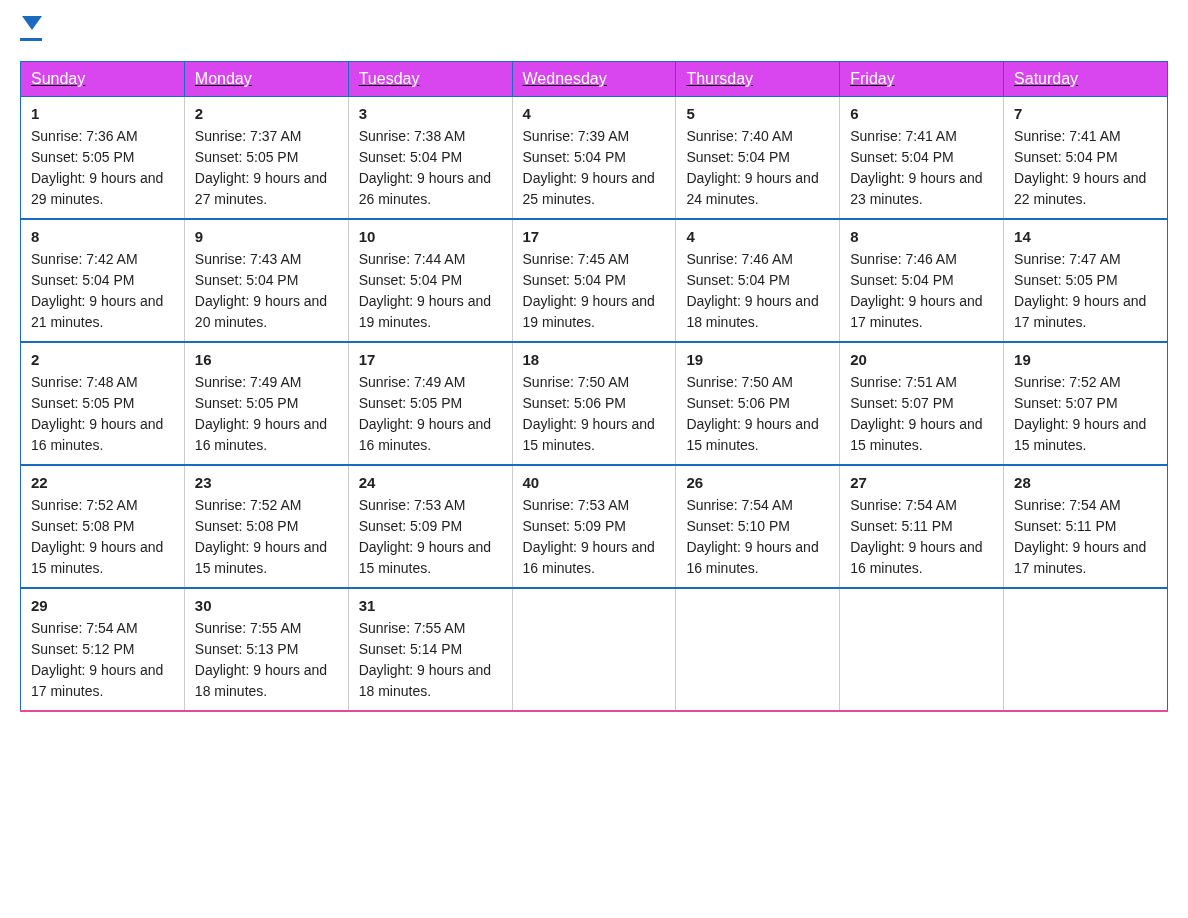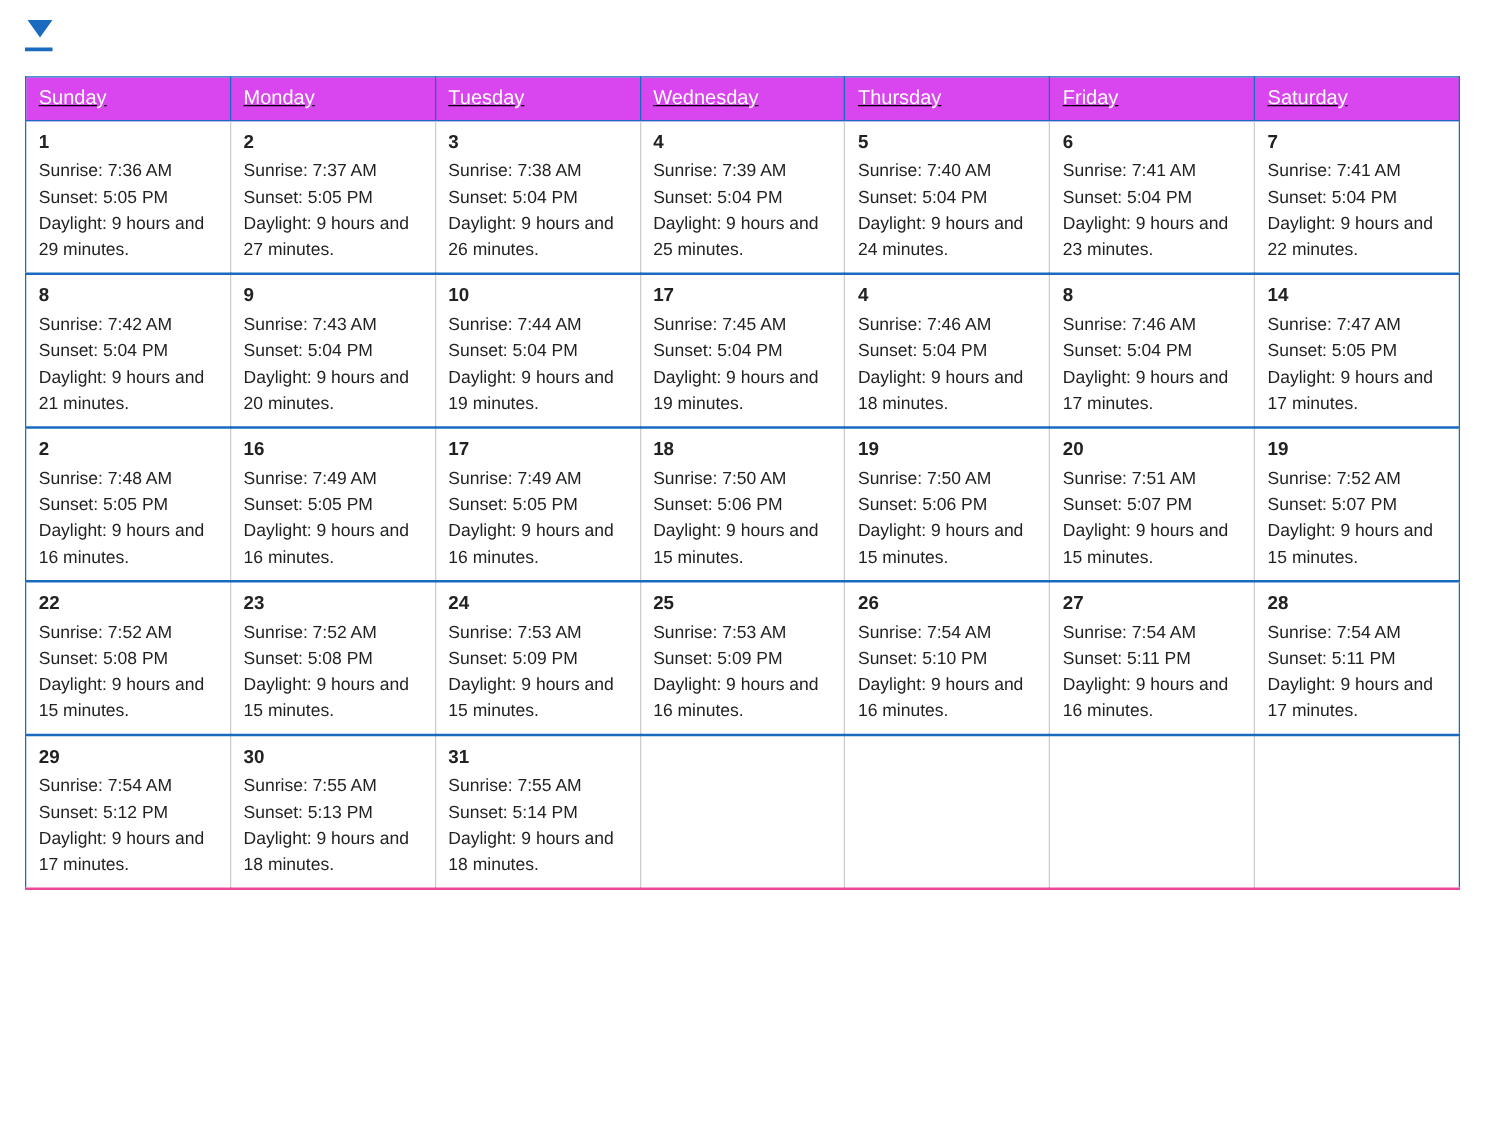--- a/index.html
+++ b/index.html
@@ -340,21 +340,21 @@
       </td>
         <td>
         <span class="day-num">24</span>
         <div class="day-info">
           Sunrise: 7:53 AM<br>
           Sunset: 5:09 PM<br>
           Daylight: 9 hours and 15 minutes.
         </div>
       </td>
         <td>
-        <span class="day-num">25</span>
+        <span class="day-num">40</span>
         <div class="day-info">
           Sunrise: 7:53 AM<br>
           Sunset: 5:09 PM<br>
           Daylight: 9 hours and 16 minutes.
         </div>
       </td>
         <td>
         <span class="day-num">26</span>
         <div class="day-info">
           Sunrise: 7:54 AM<br>

